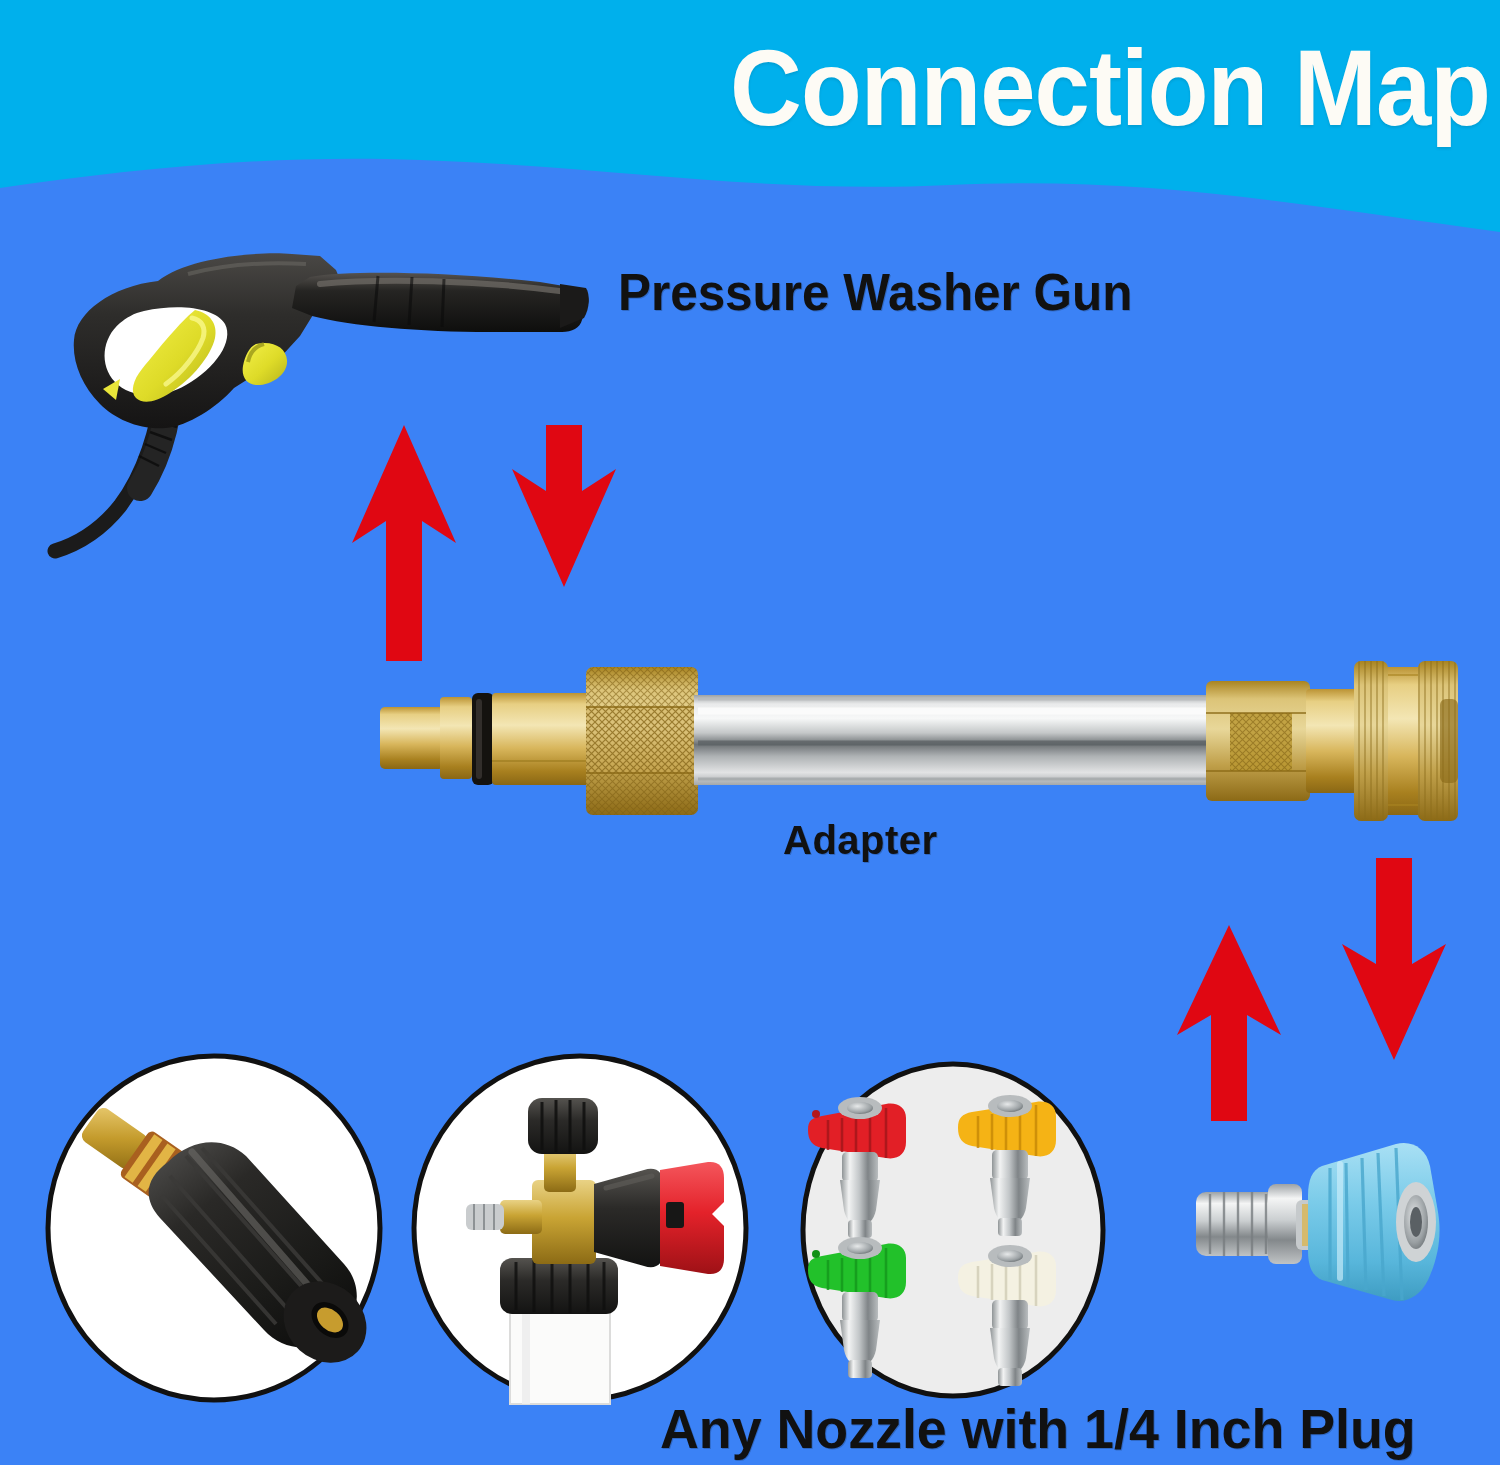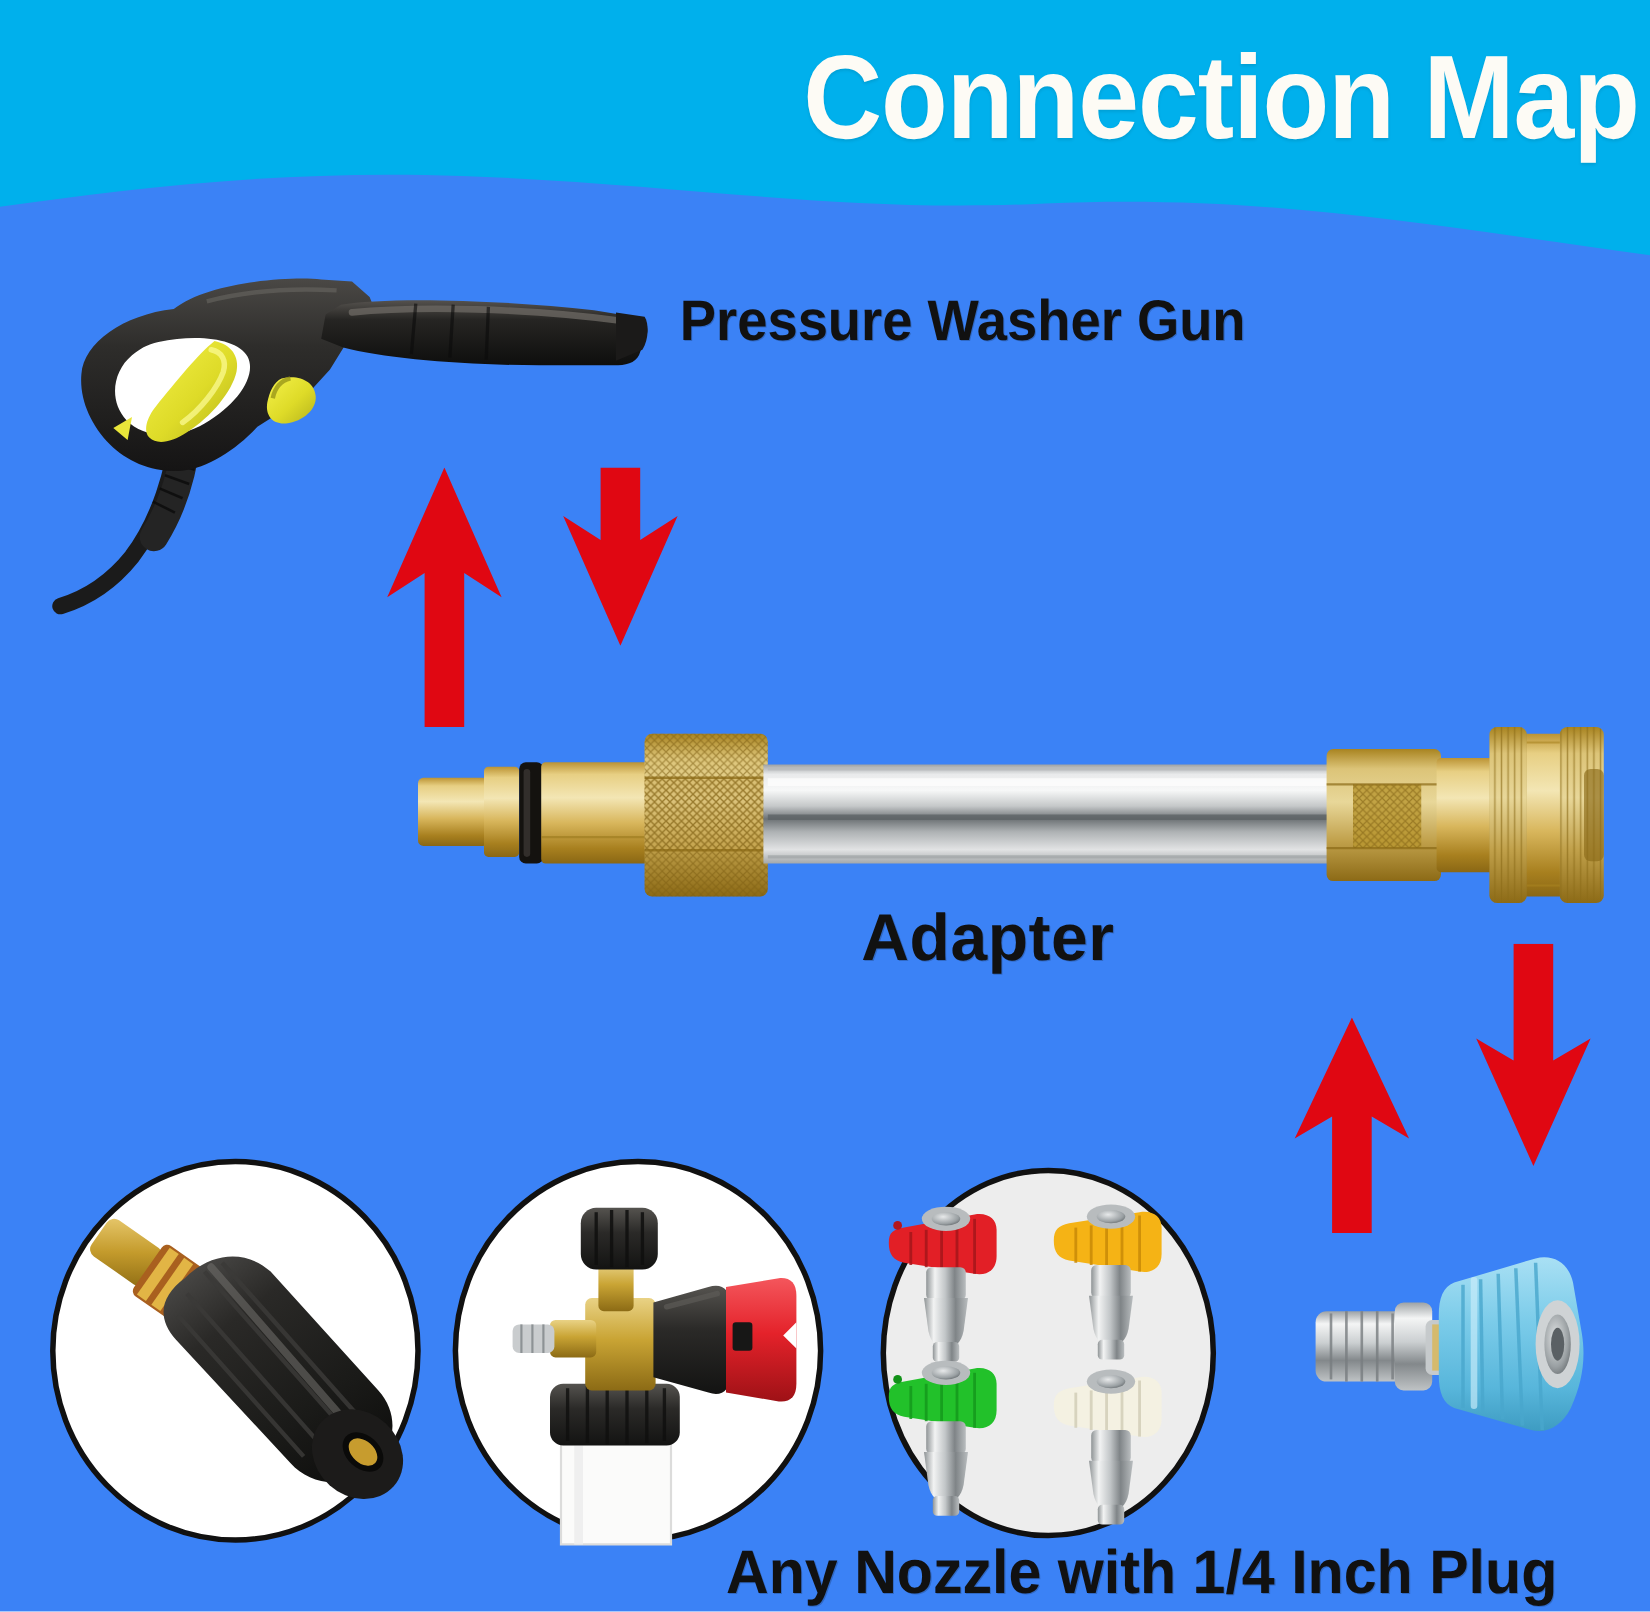--- a/index.html
+++ b/index.html
@@ -56,21 +56,21 @@
   #label-gun {
     left: 618px;
     top: 262px;
     font-size: 52px;
     transform: scaleX(0.95);
     transform-origin: left center;
   }
   #label-adapter {
     left: 783px;
     top: 818px;
-    font-size: 60px;
+    font-size: 40px;
     letter-spacing: 0.5px;
   }
   #label-nozzle {
     left: 660px;
     top: 1396px;
     font-size: 56px;
     transform: scaleX(0.96);
     transform-origin: left center;
   }
 

